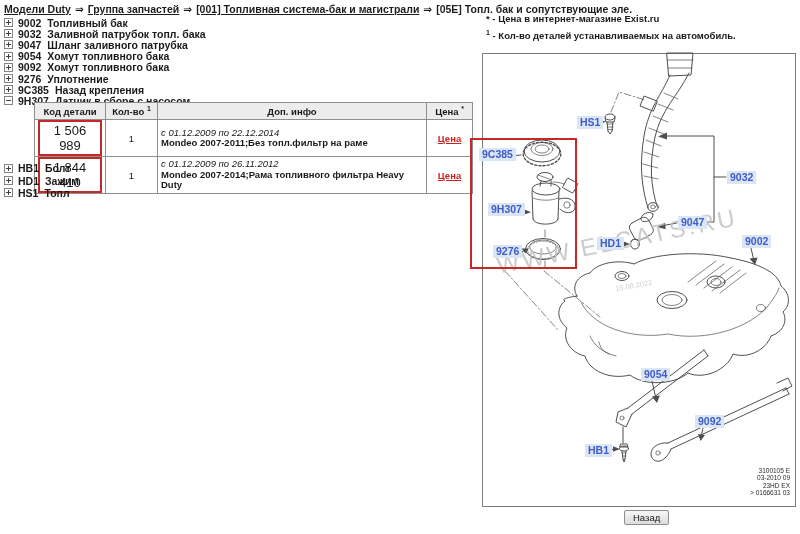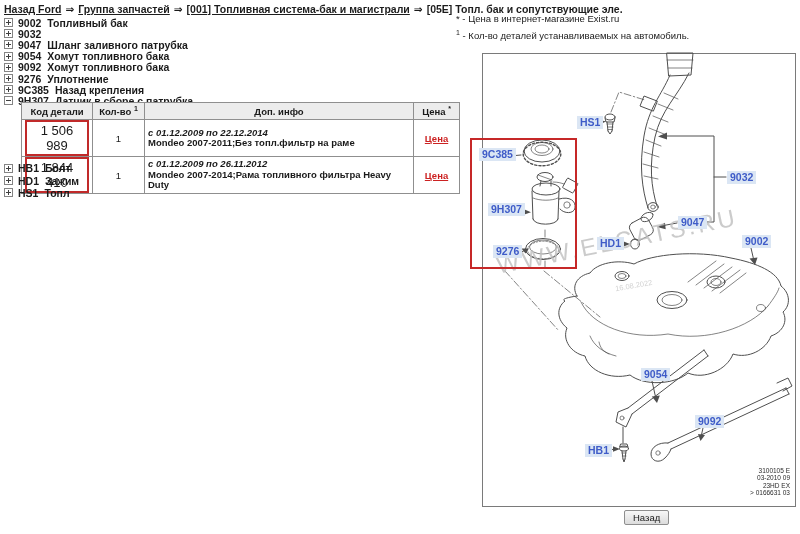--- a/index.html
+++ b/index.html
@@ -19,35 +19,35 @@
   .tree-bottom{top:162px}
   .tree-row{height:11.2px;display:flex;align-items:center;white-space:nowrap;cursor:pointer}
   .tree-bottom .tree-row{height:12.4px}
   .toggle{width:9px;height:9px;border:1px solid #848484;background:#fff;display:inline-block;
           position:relative;margin-right:5px;flex:0 0 auto;box-sizing:border-box}
   .toggle::before{content:"";position:absolute;left:1px;right:1px;top:3px;height:1px;background:#404040}
   .toggle.plus::after{content:"";position:absolute;top:1px;bottom:1px;left:3px;width:1px;background:#404040}
   .tree-code{margin-right:6px}
 
   
-  .parts-table{left:21px;top:102px;border-collapse:collapse;table-layout:fixed}
+  .parts-table{left:34px;top:102px;border-collapse:collapse;table-layout:fixed}
   .parts-table td,.parts-table th{border:1px solid #8f8f8f;font-size:9.5px;padding:0 3px;overflow:hidden}
   .parts-table th{background:#ececec;font-weight:bold;height:16px;text-align:center}
   .parts-table td{height:22px}
   .col-code{width:64px;text-align:center}
   .col-qty{width:45px;text-align:center}
   .col-info{width:262px;text-align:left}
   .col-price{width:39px;text-align:center}
   .code-box{display:inline-block;border:2px solid #c12a2a;padding:1px 6px;font-weight:normal;font-size:13px}
-  .info1{font-style:italic;font-weight:bold;line-height:10.5px}
+  .info1{font-style:italic;font-weight:normal;line-height:10.5px}
   .info2{font-weight:bold;line-height:10.5px}
   .price-link{color:#cc2222;font-weight:bold;text-decoration:underline;cursor:pointer}
 
   
-  .note{left:456px;font-size:9.5px;font-weight:normal;white-space:nowrap}
+  .note{left:486px;font-size:9.5px;font-weight:bold;white-space:nowrap}
   .note-1{top:13px}
   .note-2{top:29px}
   sup{font-size:7px}
 
   
   .diagram-box{left:482px;top:53px;width:312px;height:452px;border:1px solid #7a7a7a;background:#fff;z-index:0}
   #art{left:0;top:0;z-index:2;pointer-events:none}
   .watermark{left:497px;top:252px;z-index:3;font-size:24px;letter-spacing:3px;color:#bfbfbf;opacity:.8;
              transform:rotate(-11.5deg);transform-origin:left center;white-space:nowrap;pointer-events:none}
   .wm-date{left:615px;top:281px;z-index:3;font-size:7.5px;color:#d2d2d2;transform:rotate(-10deg);pointer-events:none}
@@ -67,32 +67,33 @@
   .thin{stroke-width:.7}
   .dd{stroke-dasharray:7 2.5 1.5 2.5}
   .teeth{stroke-dasharray:2.2 2;stroke-width:1.4}
   .hatch{stroke-dasharray:1.6 1.6;stroke-width:.7}
   .ah{fill:#4f4f4f;stroke:none}
 </style>
 </head>
 <body>
 
 <div class="abs breadcrumb">
-  <span class="bc-link">Назад Ford</span><span class="bc-sep">⇒</span><span class="bc-link">Группа запчастей</span><span class="bc-sep">⇒</span><span class="bc-link">[001] Топливная система-бак и магистрали</span><span class="bc-sep">⇒</span><span class="bc-last">[05E] Топл. бак и сопутствующие эле.</span>
+  <span class="bc-link">Модели Duty</span><span class="bc-sep">⇒</span><span class="bc-link">Группа запчастей</span><span class="bc-sep">⇒</span><span class="bc-link">[001] Топливная система-бак и магистрали</span><span class="bc-sep">⇒</span><span class="bc-last">[05E] Топл. бак и сопутствующие эле.</span>
 </div>
 
 <div class="abs tree tree-top">
   <div class="tree-row">
       <span class="toggle plus"></span>
       <span class="tree-code">9002</span>
       <span>Топливный бак</span>
     </div>
   <div class="tree-row">
       <span class="toggle plus"></span>
       <span class="tree-code">9032</span>
+      <span>Заливной патрубок топл. бака</span>
     </div>
   <div class="tree-row">
       <span class="toggle plus"></span>
       <span class="tree-code">9047</span>
       <span>Шланг заливного патрубка</span>
     </div>
   <div class="tree-row">
       <span class="toggle plus"></span>
       <span class="tree-code">9054</span>
       <span>Хомут топливного бака</span>
@@ -108,21 +109,21 @@
       <span>Уплотнение</span>
     </div>
   <div class="tree-row">
       <span class="toggle plus"></span>
       <span class="tree-code">9C385</span>
       <span>Назад крепления</span>
     </div>
   <div class="tree-row">
       <span class="toggle"></span>
       <span class="tree-code">9H307</span>
-      <span>Датчик в сборе с патрубка</span>
+      <span>Датчик в сборе с насосом</span>
     </div>
 </div>
 
 <table class="abs parts-table">
   <tbody>
       <tr>
     <th class="col-code"><span>Код детали</span></th>
     <th class="col-qty"><span>Кол-во</span>&nbsp;<sup>1</sup></th>
     <th class="col-info"><span>Доп. инфо</span></th>
     <th class="col-price"><span>Цена</span>&nbsp;<sup>*</sup></th>

